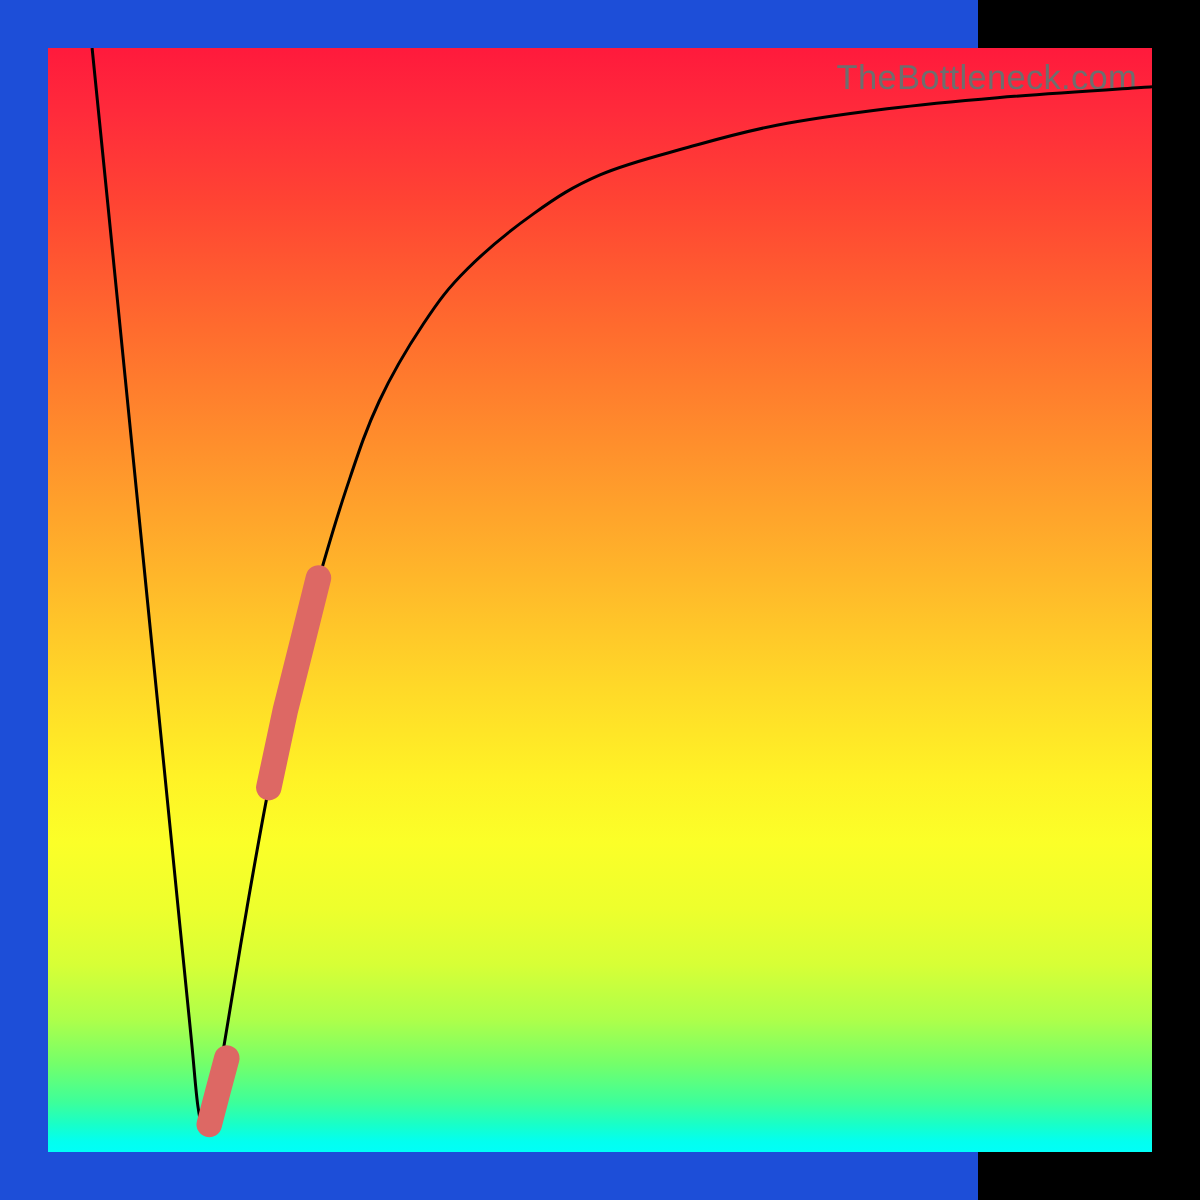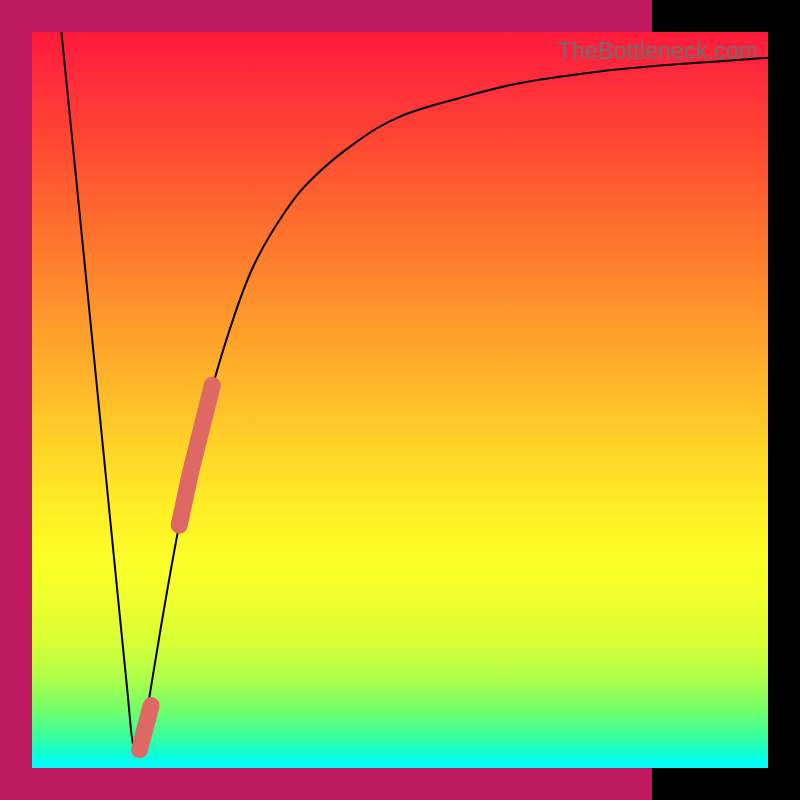--- a/index.html
+++ b/index.html
@@ -1,17 +1,17 @@
 <!DOCTYPE html>
 <html><head>
 <meta charset="utf-8">
 <style>
   * { margin: 0; padding: 0; box-sizing: border-box; }
   body { width: 800px; height: 800px; background: #000; overflow: hidden; font-family: Arial, sans-serif; }
-  .frame { position: relative; width: 652px; height: 800px; background: #be185d; text-align: center; }
+  .frame { position: relative; width: 652px; height: 800px; background: #1d4ed8; text-align: center; }
   .plot {
     position: absolute;
     left: 32px; top: 32px;
     width: 736px; height: 736px;
     background: linear-gradient(to bottom,
       #ff1a3c 0%,
       #ff2b3b 6%,
       #ff4433 14%,
       #ff6a2e 25%,
       #ff8f2c 36%,

